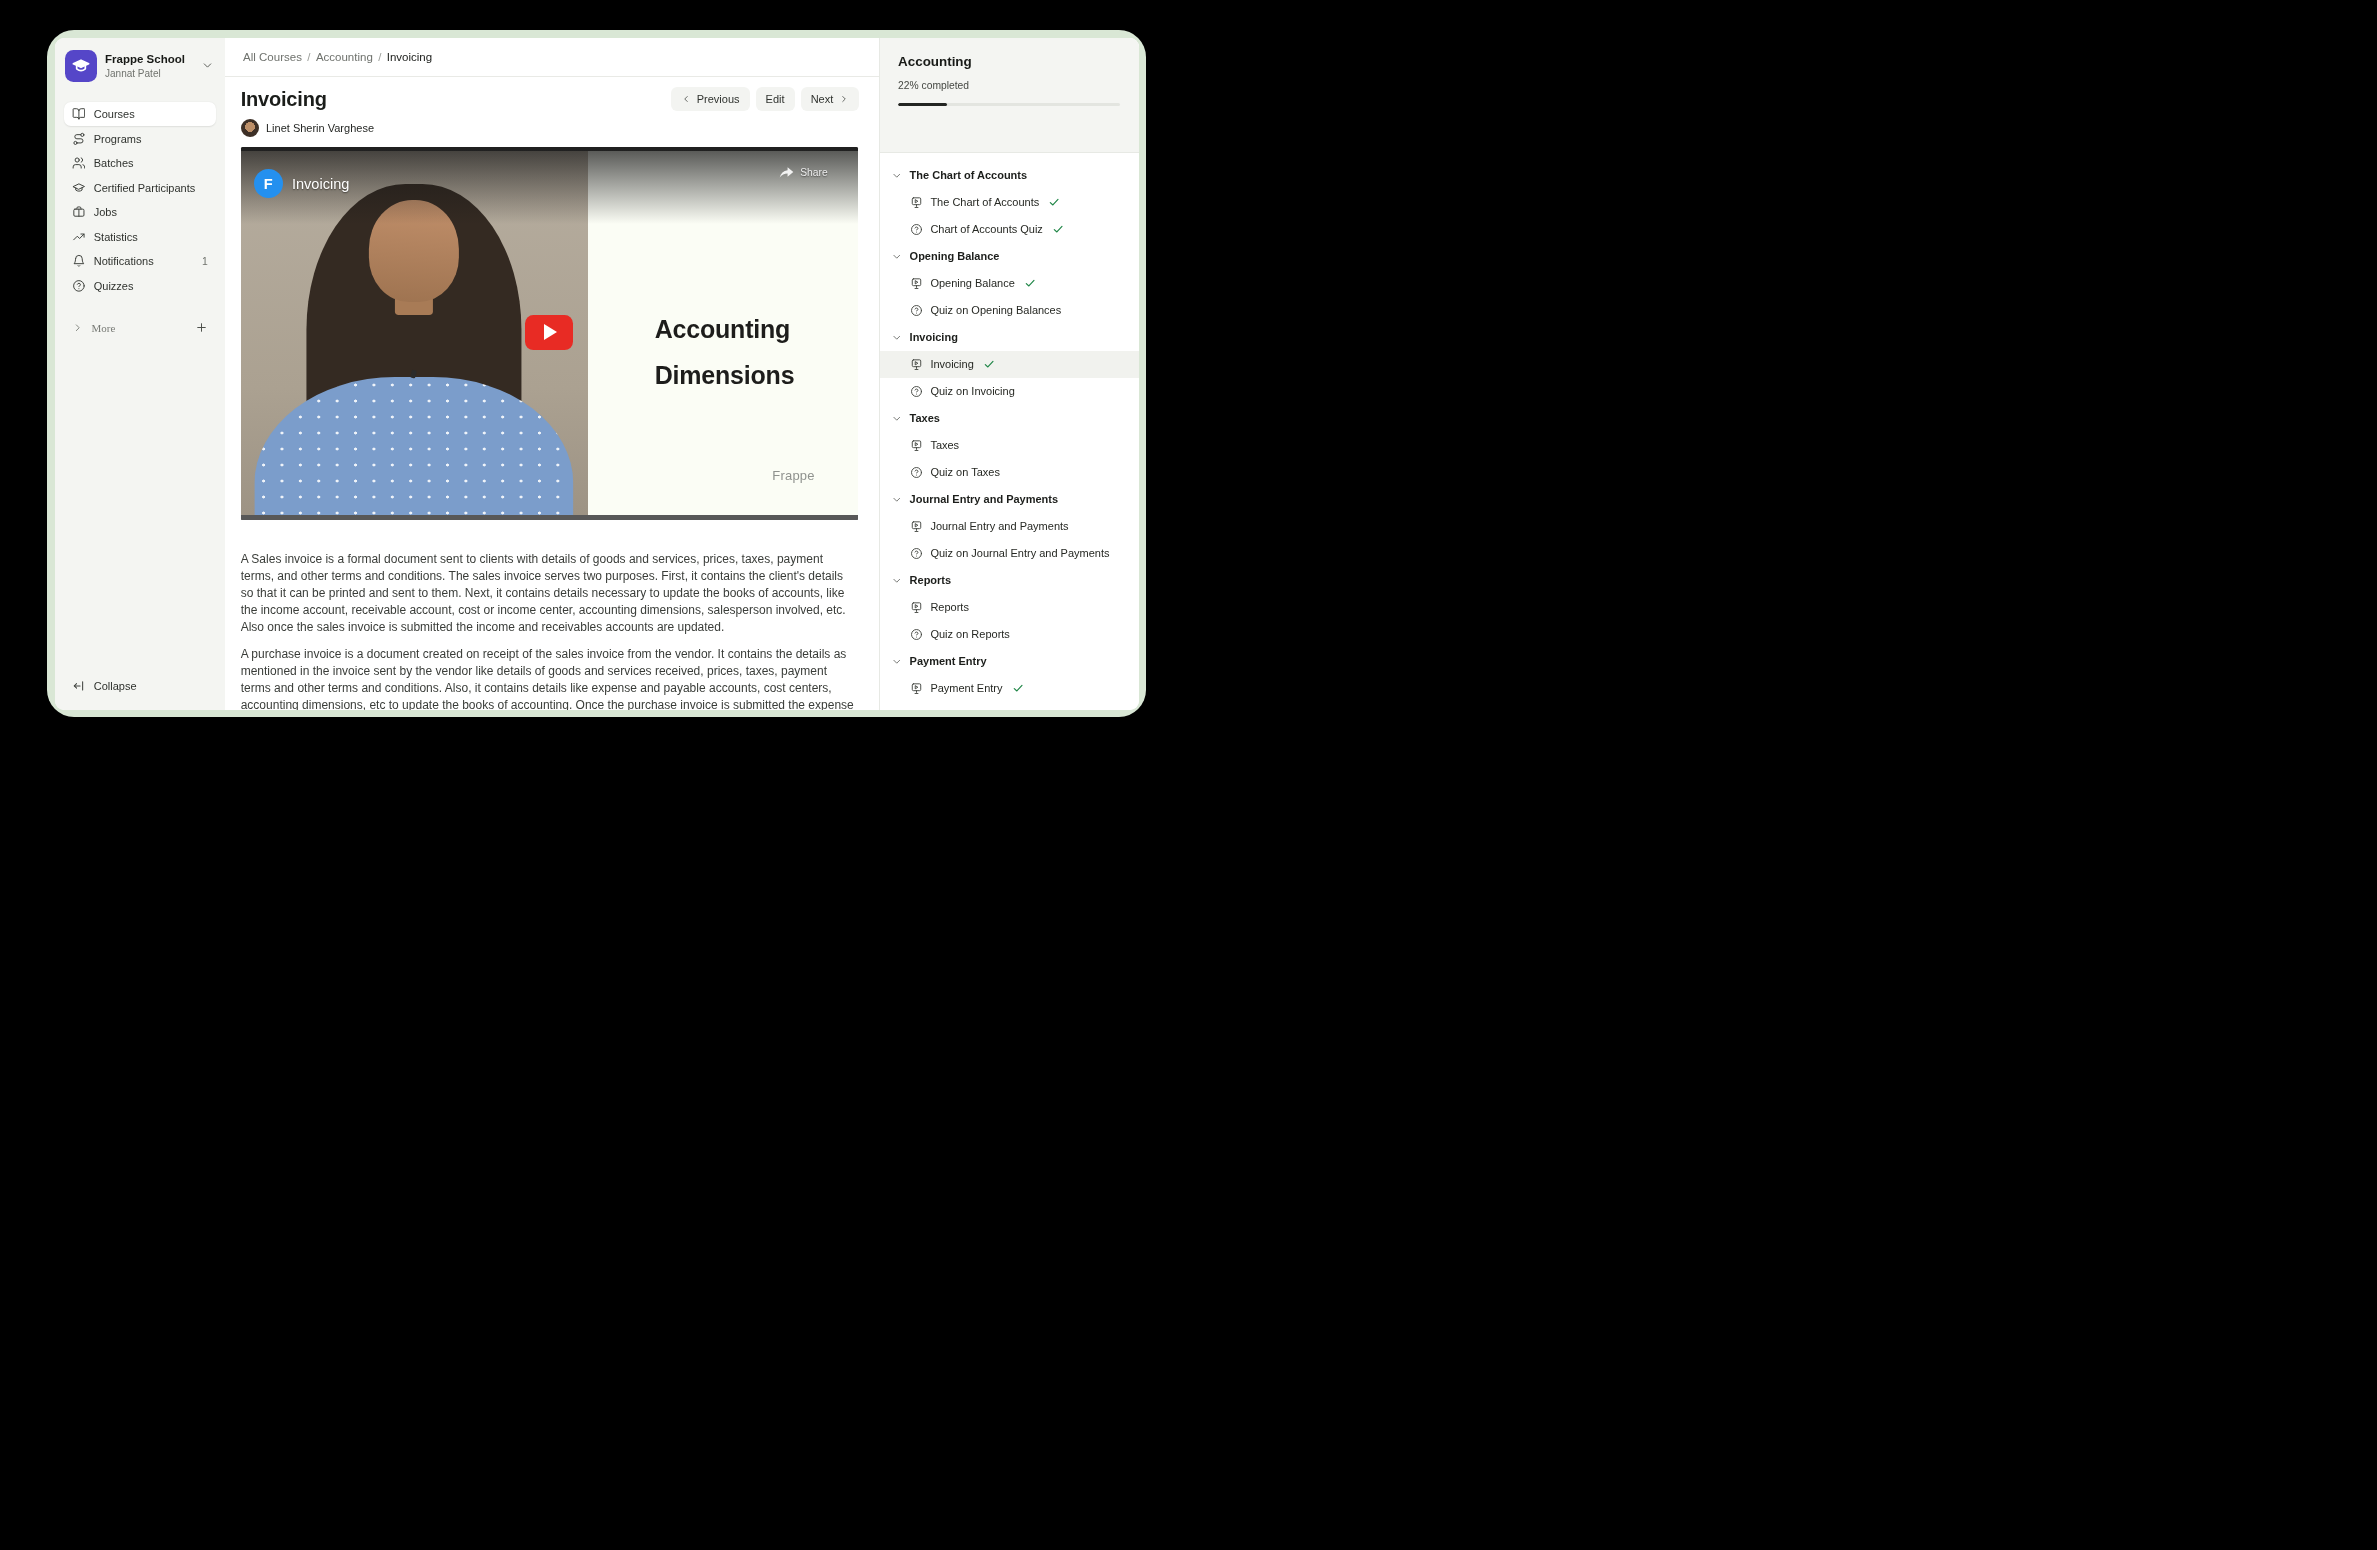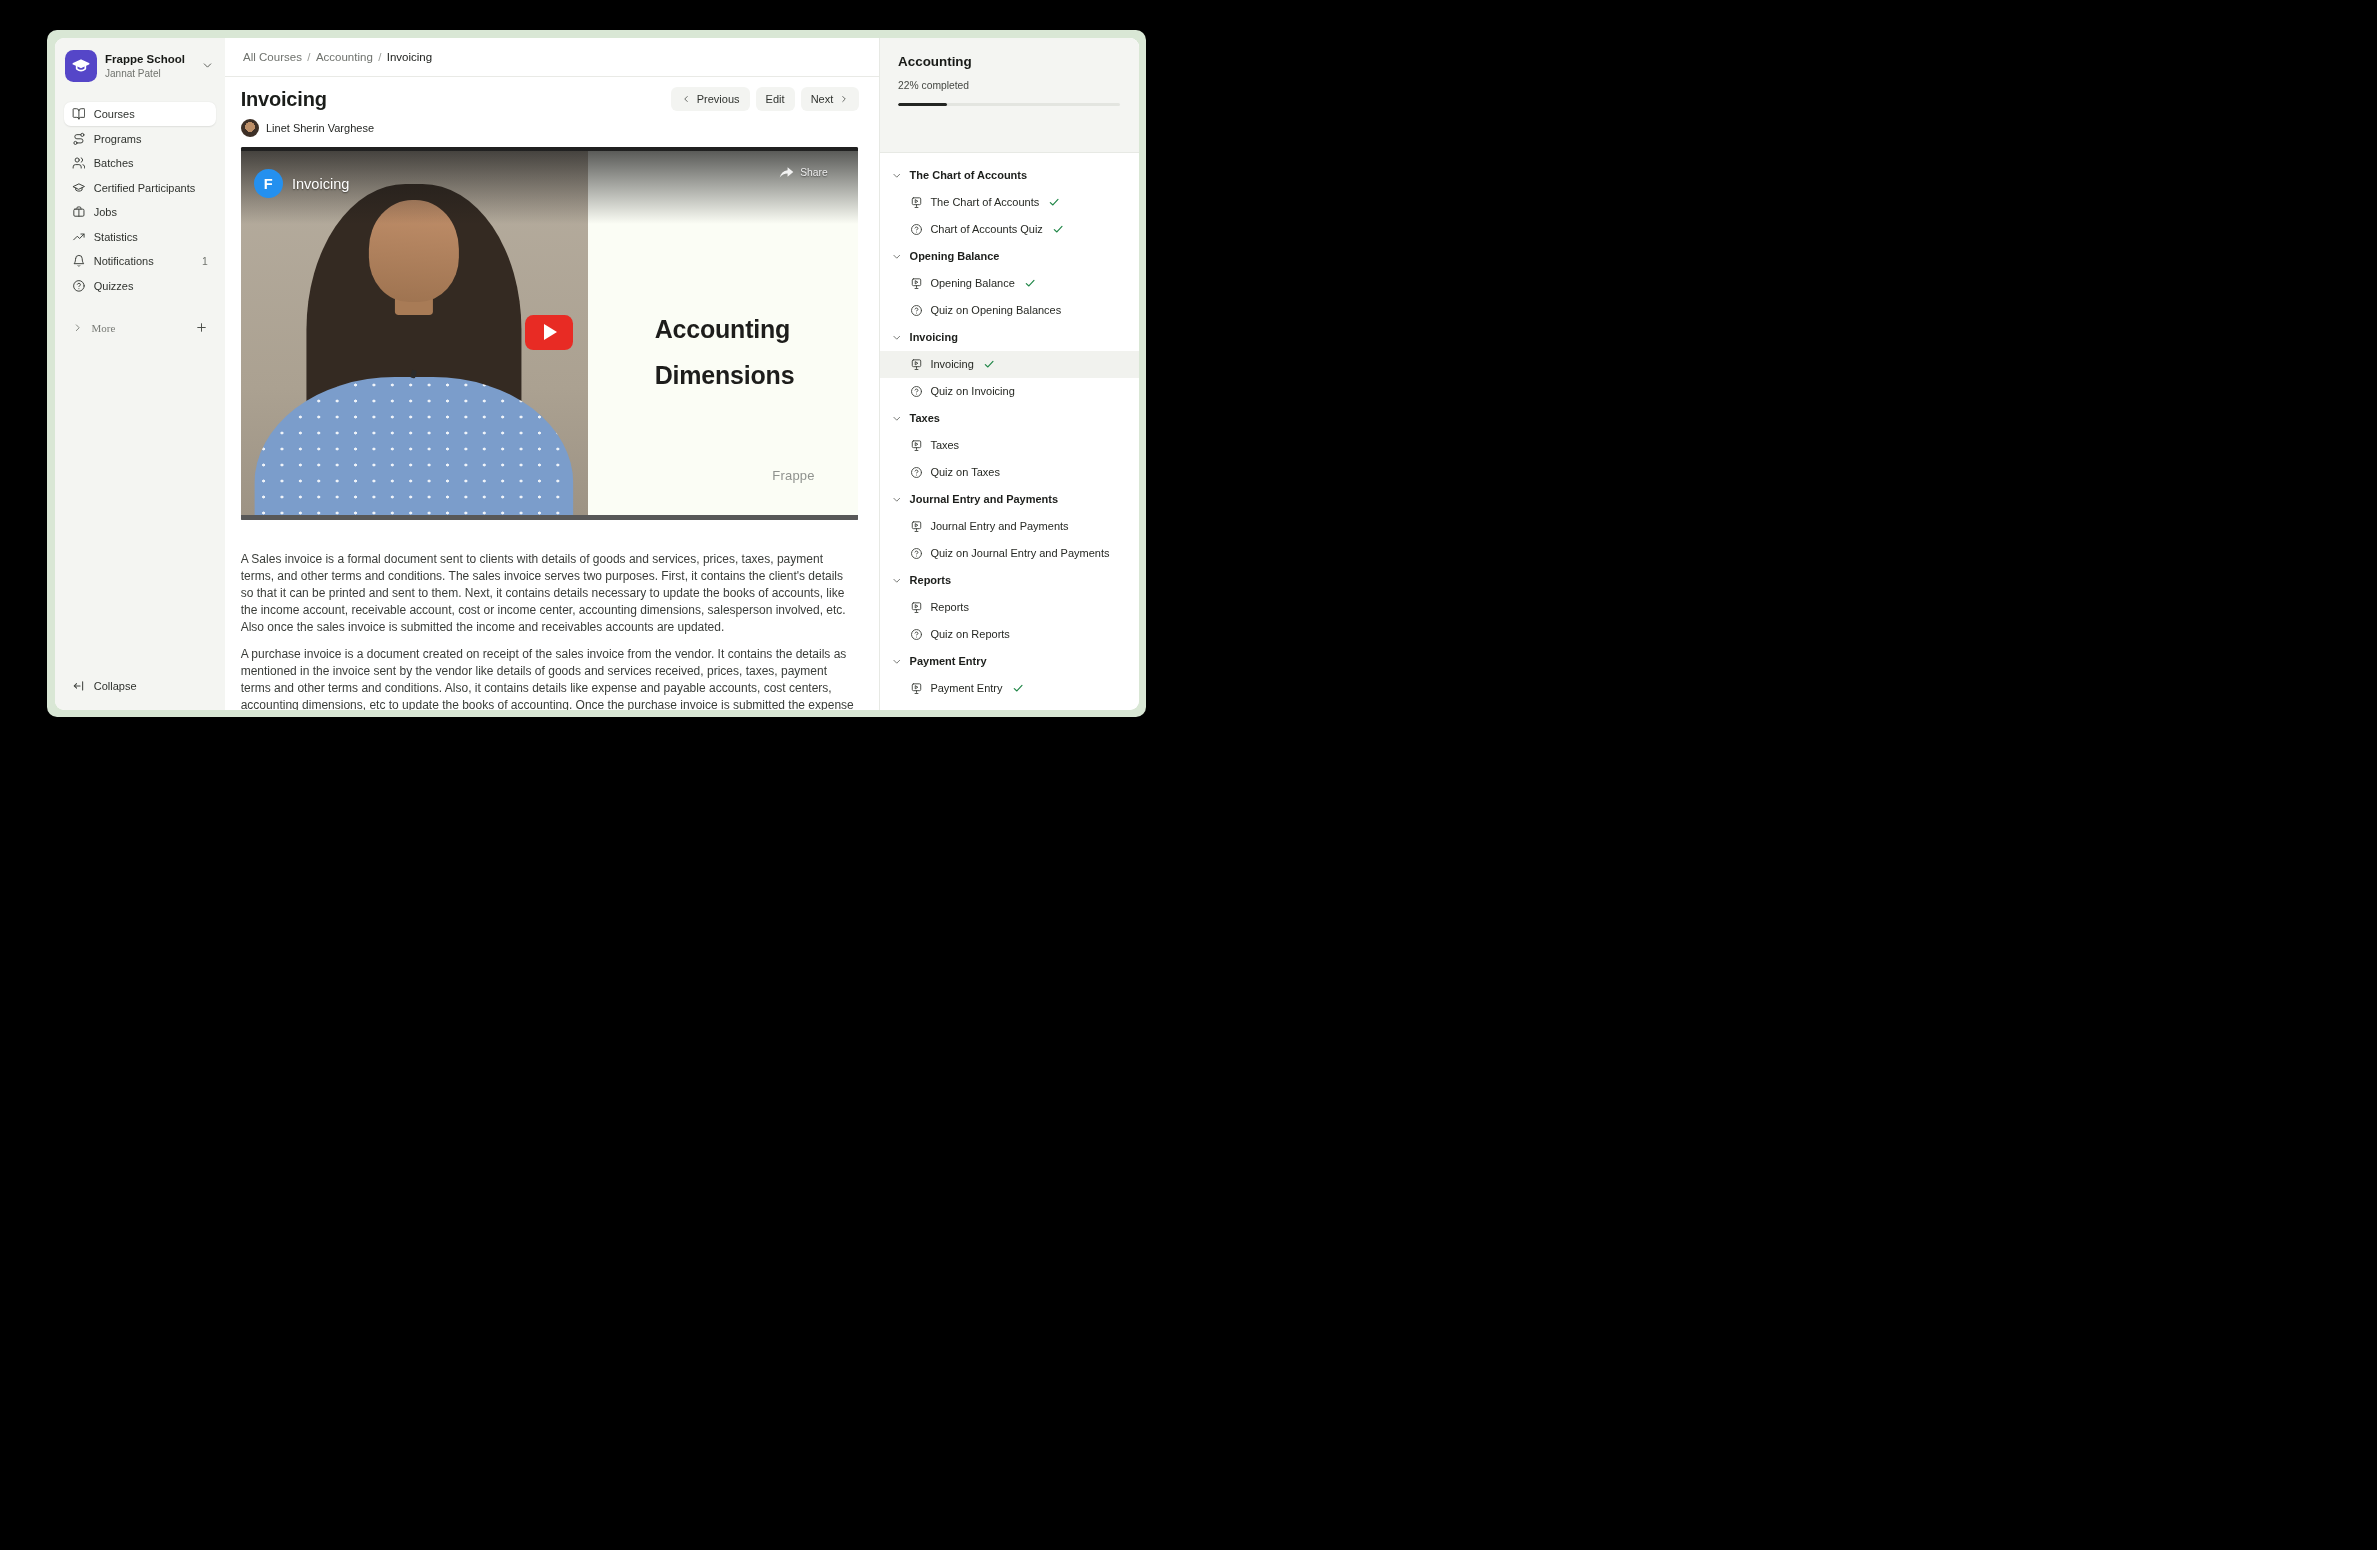--- a/index.html
+++ b/index.html
@@ -2,21 +2,21 @@
 <html style="font-size:12.3px"><head>
 <meta charset="utf-8">
 <style>
   html,body{margin:0;padding:0;background:#000;}
   body{width:1189px;height:775px;position:relative;overflow:hidden;
        font-family:"Liberation Sans","DejaVu Sans",sans-serif;
        -webkit-font-smoothing:antialiased;}
   *{box-sizing:content-box;}
 
   .frame{position:absolute;left:47px;top:30px;width:1084px;height:672px;
-         padding:7.7px;background:#d9e7d5;border-radius:10px;}
+         padding:7.7px;background:#d9e7d5;border-radius:27px;}
   .app{width:1084px;height:672px;border-radius:9.2px;overflow:hidden;
        display:flex;background:#fff;}
 
   
   .sidebar{width:170px;flex-shrink:0;background:#f4f5f2;display:flex;
            flex-direction:column;padding:10.7px 9.2px 12.3px;box-sizing:border-box;}
   .brand{display:flex;align-items:center;gap:7.7px;padding:1.5px 1.5px 0;}
   .brand-logo{width:32px;height:32px;border-radius:8.4px;background:#5546c8;
               display:flex;align-items:center;justify-content:center;flex-shrink:0;}
   .brand-texts{min-width:0;}

